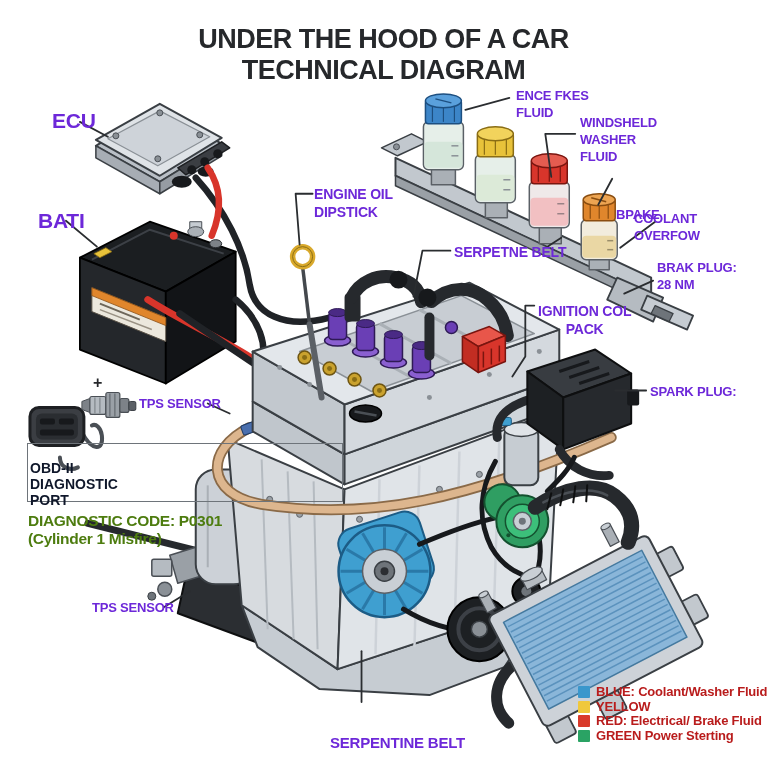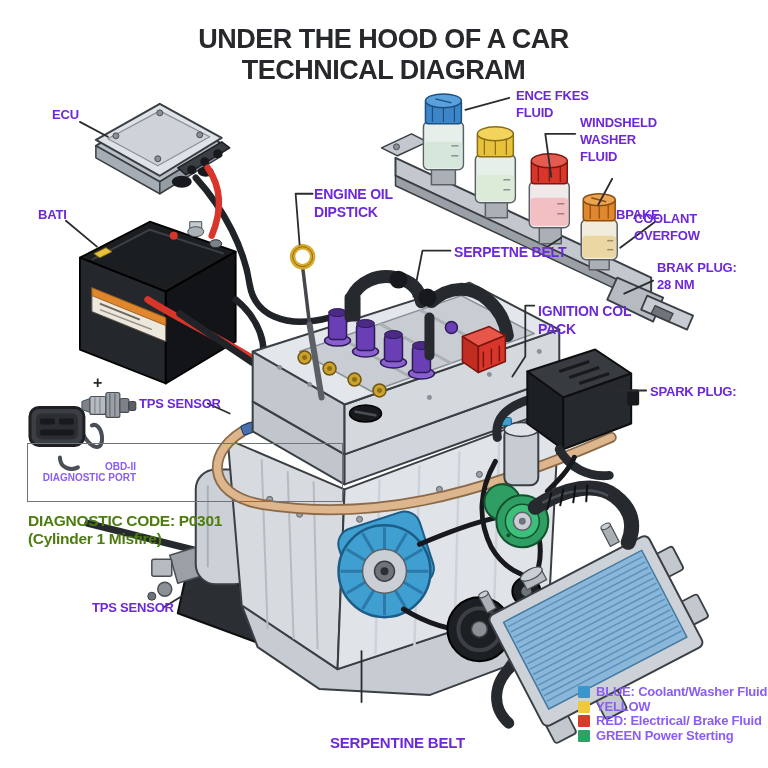--- a/index.html
+++ b/index.html
@@ -1,34 +1,34 @@
 <!DOCTYPE html>
 <html><head>
 <meta charset="utf-8">
 <style>
   html,body{margin:0;padding:0;background:#ffffff;}
   .stage{position:relative;width:767px;height:768px;background:#ffffff;overflow:hidden;
          font-family:"Liberation Sans",sans-serif;}
   .illustration{position:absolute;inset:0;}
   .lbl{position:absolute;font-weight:700;font-size:13px;line-height:1.3;color:#6d28d9;
        letter-spacing:-0.2px;white-space:nowrap;}
-  .lbl-md{font-size:13px;text-align:center;}
+  .lbl-md{font-size:21px;text-align:center;}
   .title{position:absolute;left:0;right:0;top:24px;text-align:center;color:#26282b;
          font-weight:700;font-size:27px;line-height:1.16;letter-spacing:-0.5px;}
   .obd-box{position:absolute;left:27px;top:443px;width:316px;height:59px;
            border:1.5px solid #6e747a;box-sizing:border-box;}
-  .obd-text{position:absolute;left:30px;top:461px;width:106px;text-align:right;
-            font-weight:700;font-size:10px;line-height:1.14;color:#8b5cf6;}
+  .obd-text{position:absolute;left:30px;top:461px;width:106px;text-align:left;
+            font-weight:700;font-size:14px;line-height:1.14;color:#0f172a;}
   .diag-code{position:absolute;left:28px;top:512px;font-weight:700;font-size:15.5px;
              line-height:1.13;color:#4d7c0f;letter-spacing:-0.3px;}
   .plus{position:absolute;left:93px;top:374px;font-weight:700;font-size:16px;color:#26282b;}
   .legend{position:absolute;left:578px;top:686px;}
   .legend-row{display:flex;align-items:center;margin-bottom:2.5px;}
   .swatch{width:12px;height:12px;margin-right:6px;flex:0 0 auto;border-radius:1px;}
-  .legend-text{font-weight:700;font-size:13px;line-height:12px;color:#8b5cf6;
+  .legend-text{font-weight:700;font-size:13px;line-height:12px;color:#b91c1c;
                letter-spacing:-0.2px;white-space:nowrap;}
 </style>
 </head>
 <body>
 
 <div class="stage">
 
 <svg class="illustration" viewBox="0 0 768 768" xmlns="http://www.w3.org/2000/svg">
 
   <g stroke-linejoin="round">
@@ -431,21 +431,21 @@
 
 <div class="lbl" style="left:92px;top:600px;">TPS SENSOR</div>
 
 <div class="lbl" style="left:314px;top:185px;font-size:14px;">
   <div>ENGINE OIL</div>
   <div>DIPSTICK</div>
 </div>
 
 <div class="lbl" style="left:454px;top:243px;font-size:14px;">SERPETNE BELT</div>
 
-<div class="lbl" style="left:538px;top:302px;font-size:14px;">
+<div class="lbl" style="left:538px;top:302px;font-size:14px;text-align:center;">
   <div>IGNITION COL</div>
   <div>PACK</div>
 </div>
 
 <div class="lbl" style="left:650px;top:384px;">SPARK PLUG:</div>
 
 <div class="lbl" style="left:516px;top:88px;">
   <div>ENCE FKES</div>
   <div>FLUID</div>
 </div>

